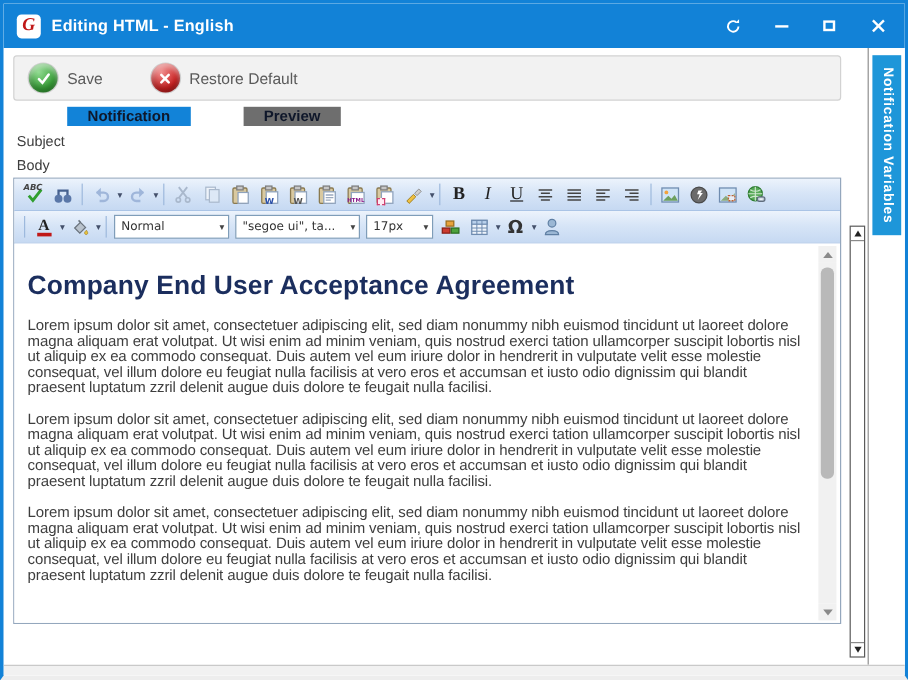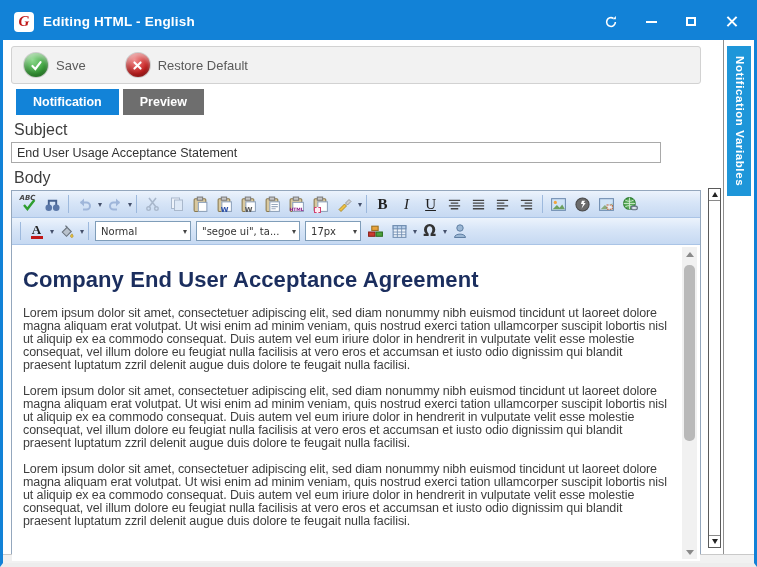--- a/index.html
+++ b/index.html
@@ -27,26 +27,26 @@
   
   .actionbar { height:38px; border:1px solid #d2d2d2; border-radius:3px; background:#f2f2f2; display:flex; align-items:center; padding:0 12px; gap:40px; }
   .action { display:flex; align-items:center; gap:8px; cursor:pointer; }
   .orb { width:24px; height:24px; border-radius:50%; display:flex; align-items:center; justify-content:center; box-shadow:inset 0 -4px 6px rgba(0,0,0,.25), inset 0 3px 4px rgba(255,255,255,.55), 0 0 0 1px rgba(0,0,0,.15); }
   .orb.green { background:radial-gradient(circle at 35% 30%, #8fd98f, #3aa23a 60%, #1f7a1f); }
   .orb.red   { background:radial-gradient(circle at 35% 30%, #ef8f8f, #cc2222 60%, #8e0f0f); }
   .action-label { font-size:13px; color:#5a5a5a; }
 
   
   .tabs { margin-top:5px; display:flex; gap:4px; padding-left:5px; }
-  .tab { height:26px; display:flex; align-items:center; padding:0 17px; font-size:12.5px; font-weight:600; color:#ffffff; cursor:pointer; }
+  .tab { height:16px; display:flex; align-items:center; padding:0 17px; font-size:12.5px; font-weight:600; color:#0f172a; cursor:pointer;margin-left:40px; }
   .tab.active { background:#1283d8; }
   .tab.inactive { background:#6e6e6e; }
 
   
-  .field-label { margin-top:6px; font-size:16px; color:#3d3d3d; padding-left:3px; }
+  .field-label { margin-top:6px; font-size:12px; color:#3d3d3d; padding-left:3px; }
   .subject-input { display:block; margin-top:3px; width:650px; height:21px; border:1px solid #a9a9a9; font-size:12.5px; color:#333; padding:0 5px; font-family:"Liberation Sans", sans-serif; background:#fff; }
 
   
   .editor { margin-top:3px; height:372px; border:1px solid #94a7bd; display:flex; flex-direction:column; background:#fff; }
   .etb { height:27px; flex:0 0 auto; background:linear-gradient(180deg,#ecf3fc 0%,#d7e5f7 45%,#c6d9f2 100%); border-bottom:1px solid #aac4e6; display:flex; align-items:center; padding:0 5px; gap:1px; font-family:"DejaVu Sans", sans-serif; }
   .eb { width:23px; height:22px; display:flex; align-items:center; justify-content:center; cursor:pointer; border-radius:2px; flex:0 0 auto; position:relative; }
   .sep { width:1px; height:18px; background:#9db9dd; margin:0 3px; flex:0 0 auto; }
   .dd-arrow { font-size:8px; color:#44506b; margin-left:1px; cursor:pointer; }
   .dd-arrow::after { content:"▾"; }
 
@@ -152,21 +152,20 @@
           <span class="action-label">Restore Default</span>
         </div>
       </div>
 
       <div class="tabs">
         <div class="tab active">Notification</div>
         <div class="tab inactive">Preview</div>
       </div>
 
       <div class="field-label">Subject</div>
-      <input class="subject-input" type="text" value="End User Usage Acceptance Statement" style="">
 
       <div class="field-label">Body</div>
 
       <div class="editor">
 
         <div class="etb">
           <span class="eb">
             <span class="ic-spell">
               <i class="abc">ABC</i>
               <svg width="18" height="18" viewBox="0 0 18 18">

